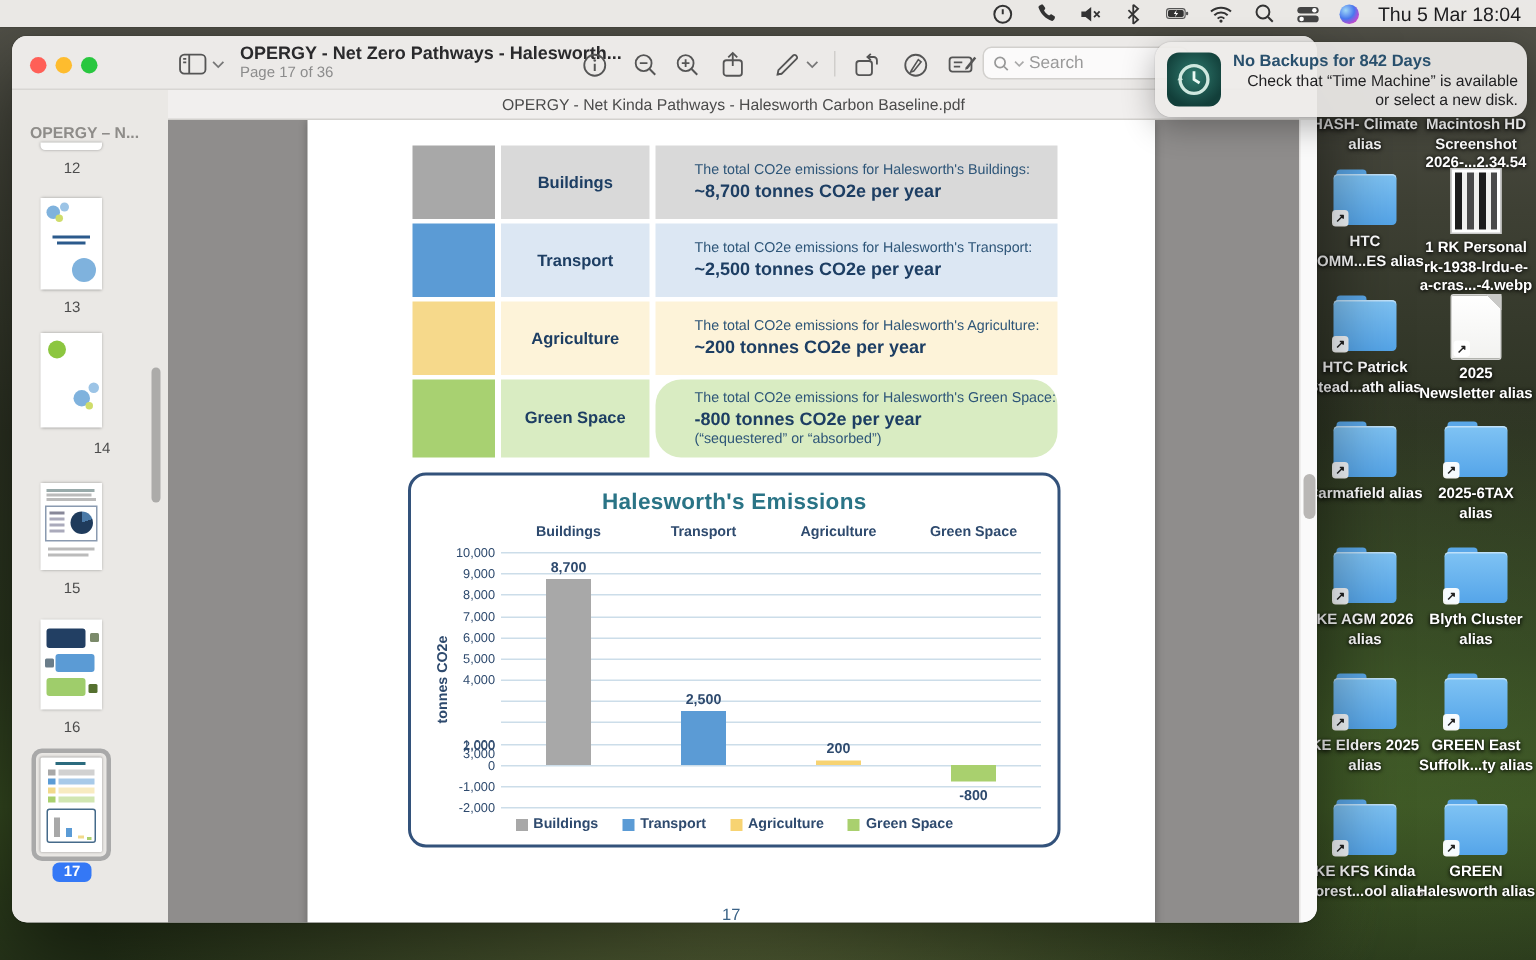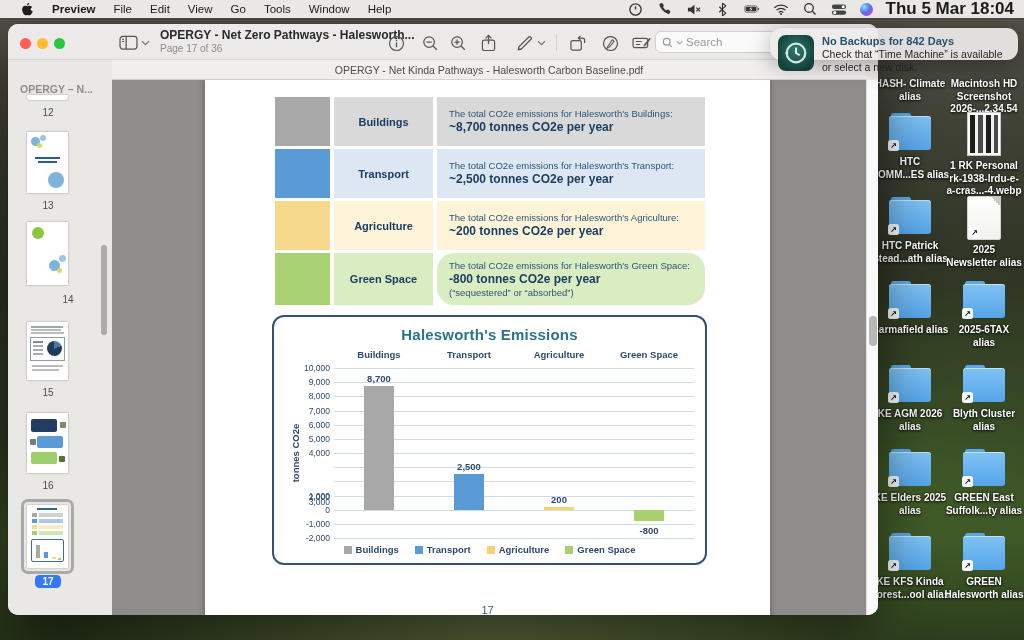--- a/index.html
+++ b/index.html
@@ -18,21 +18,21 @@
     background:rgba(242,240,238,.95); display:flex; align-items:center;
     font-size:11.5px; color:#1c1c1e; z-index:60; box-shadow:0 0 1px rgba(0,0,0,.3); }
   #menubar .left { display:flex; align-items:center; gap:18px; padding-left:18px; }
   #menubar .appname { font-weight:700; }
   .menu-item { cursor:default; }
   #menubar .right { margin-left:auto; display:flex; align-items:center; gap:13px; padding-right:10px; }
   .status-icon { width:16px; height:15px; display:flex; align-items:center; justify-content:center; }
   .status-icon svg { display:block; }
   #siri-dot { width:13px; height:13px; border-radius:50%;
     background:radial-gradient(circle at 32% 30%, #9fd8f7, #4a78ee 45%, #b44fd6 72%, #e85a9b 95%); }
-  #clock { font-size:17px;font-weight:bold; }
+  #clock { font-size:13px; }
 
   
   #window { position:absolute; left:8px; top:24px; width:870px; height:591px;
     border-radius:10px; background:#ecebe9; box-shadow:0 22px 55px rgba(0,0,0,.55), 0 0 1px rgba(0,0,0,.4);
     overflow:hidden; z-index:10; }
 
   #toolbar { position:absolute; left:0; top:0; right:0; height:36px; background:#eceae8;
     border-bottom:1px solid #d8d6d3; }
   .tl { position:absolute; top:14px; width:11px; height:11px; border-radius:50%; }
   #tl-close { left:12px; background:#ff5f57; }
@@ -72,21 +72,21 @@
     border-left:1px solid #e4e2e0; }
   #content-scrollbar .thumb-v { position:absolute; left:2px; top:236px; width:8px; height:30px;
     border-radius:4px; background:#b9b7b5; }
 
   
   #emissions-table { position:absolute; left:70px; top:17px; width:430px; height:226px; }
   .trow { position:absolute; left:0; width:430px; display:flex; gap:4px; }
   .tswatch { width:55px; flex:0 0 55px; }
   .tlabel { flex:0 0 99px; display:flex; align-items:center; justify-content:center;
     font-size:11px; font-weight:700; color:#1d3e63; }
-  .tdesc { flex:1; display:flex; flex-direction:column; justify-content:center; padding-left:12px; }
+  .tdesc { flex:1; display:flex; flex-direction:column; justify-content:center; padding-left:26px; }
   .tline1 { font-size:9.5px; line-height:12px; color:#2d5578; }
   .tline2 { font-size:12px; line-height:15px; font-weight:700; color:#1d3e63; }
   .tline3 { font-size:9.5px; line-height:11px; color:#2d5578; }
 
   
   #chart-box { position:absolute; left:67px; top:235px; width:435px; height:250px;
     border:2px solid #33527b; border-radius:12px; background:#fff; }
   #chart-title { position:absolute; left:0; right:0; top:9px; text-align:center;
     font-size:15px; font-weight:700; color:#2a7486; letter-spacing:.2px; }
   .catlabel { position:absolute; top:32px; text-align:center; font-size:9.5px; font-weight:700; color:#2e4a6e; }
@@ -97,23 +97,23 @@
   .bar { position:absolute; }
   .vlabel { position:absolute; text-align:center; font-size:9.5px; font-weight:700; color:#2e4a6e; }
   #chart-legend { position:absolute; left:0; right:0; top:227px; display:flex; justify-content:center; gap:16px; }
   .lgitem { display:flex; align-items:center; gap:4px; font-size:9.5px; font-weight:700; color:#2e4a6e; }
   .lgsw { width:8px; height:8px; }
 
   #page-number { position:absolute; left:0; right:0; top:524px; text-align:center;
     font-size:11px; color:#3a6286; }
 
   
-  #notification { position:absolute; left:770px; top:28px; width:248px; height:32px; border-radius:11px;
+  #notification { position:absolute; left:770px; top:28px; width:248px; height:50px; border-radius:11px;
     background:rgba(238,236,233,.92); box-shadow:0 6px 22px rgba(0,0,0,.30), 0 0 1px rgba(0,0,0,.25);
-    z-index:70; }
+    z-index:70;text-align:right; }
   #notif-icon { position:absolute; left:8px; top:7px; width:36px; height:36px; border-radius:8px;
     background:radial-gradient(circle at 50% 42%, #2f7a6e, #123f3a 75%);
     display:flex; align-items:center; justify-content:center; }
   #notif-title { position:absolute; left:52px; top:7px; font-size:11px; font-weight:700; color:#29506d; }
   #notif-body { position:absolute; left:52px; top:20px; width:190px; font-size:10.5px; line-height:12.5px; color:#1f1f21; }
 
   
   #desktop-icons { position:absolute; inset:0; z-index:5; }
   .dicon { position:absolute; width:84px; text-align:center; }
   .dicon-art { position:relative; margin:0 auto; }
@@ -276,37 +276,20 @@
           <div class="alias-badge">↗</div>
         </div>
         <div class="dicon-label">
           <div>GREEN</div>
           <div>Halesworth alias</div>
         </div>
       </div>
     </div>
 
   <div id="menubar">
-    <div class="left">
-      <span class="status-icon">
-        <svg width="13" height="15" viewBox="0 0 14 16">
-            <path fill="#1c1c1e" d="M9.3 2.6c.6-.8.6-1.9.6-1.9s-1.1.1-1.8 1c-.7.8-.6 1.9-.6 1.9s1.1 0 1.8-1zm2.1 5.7c0-2 1.7-2.9 1.7-2.9s-1-1.4-2.7-1.4c-1.1 0-1.9.6-2.4.6-.5 0-1.4-.6-2.4-.6C3.8 4 2.3 5.6 2.3 8.1c0 3 2.3 6.2 3.6 6.2.6 0 1.2-.5 2.1-.5.9 0 1.4.5 2.1.5 1.5 0 3.5-3.1 3.5-4.5-.1 0-2.2-.6-2.2-1.5z"></path>
-          </svg>
-      </span>
-      <span class="menu-item appname">Preview</span>
-      <span id="menubar-menus" style="display:flex;gap:18px;">
-          <span class="menu-item">File</span>
-          <span class="menu-item">Edit</span>
-          <span class="menu-item">View</span>
-          <span class="menu-item">Go</span>
-          <span class="menu-item">Tools</span>
-          <span class="menu-item">Window</span>
-          <span class="menu-item">Help</span>
-        </span>
-    </div>
     <div class="right">
       <span class="status-icon">
         <svg width="15" height="15" viewBox="0 0 16 16">
             <circle cx="8" cy="8" r="6" fill="none" stroke="#333" stroke-width="1.4"></circle>
             <path d="M8 4.5V8" stroke="#333" stroke-width="1.4"></path>
           </svg>
       </span>
       <span class="status-icon">
         <svg width="15" height="15" viewBox="0 0 16 16">
             <path fill="#333" d="M2.5 3.2c-.4-1 2.6-2.8 3.3-1.8l1.4 2c.5.8-.8 1.8-.8 1.8.8 1.7 2 2.9 3.7 3.7 0 0 1-1.3 1.8-.8l2 1.4c1 .7-.8 3.7-1.8 3.3C7.5 11.2 4 7.7 2.5 3.2z"></path>

